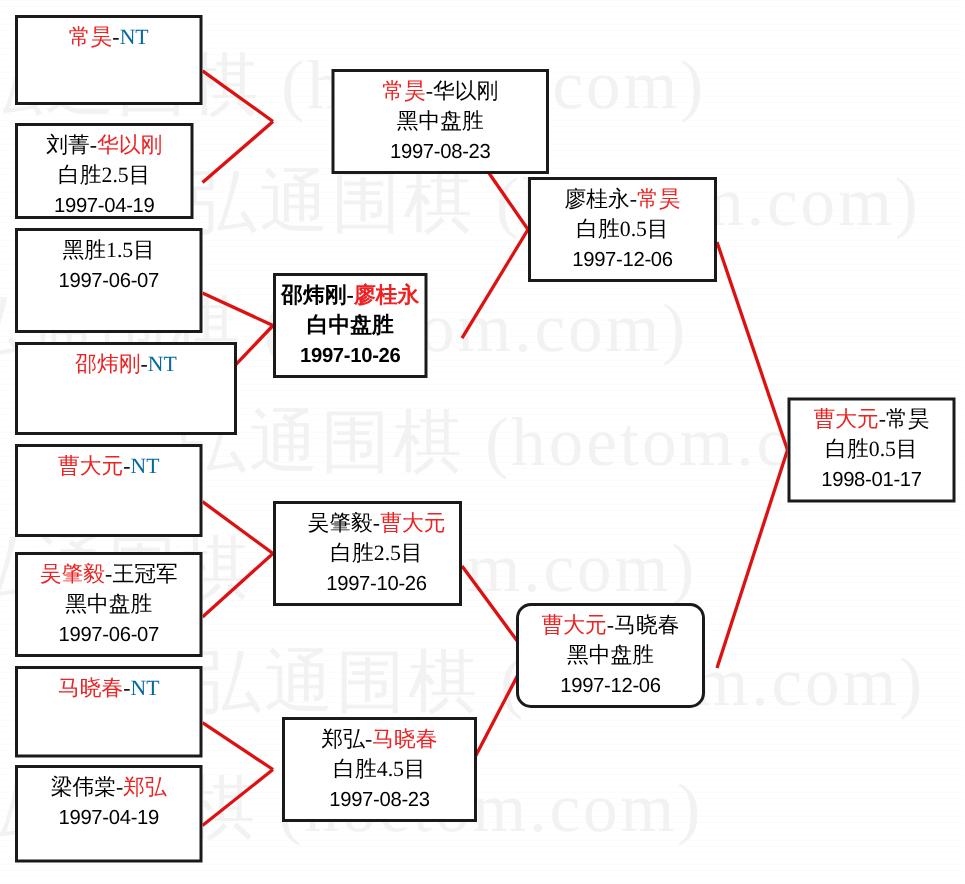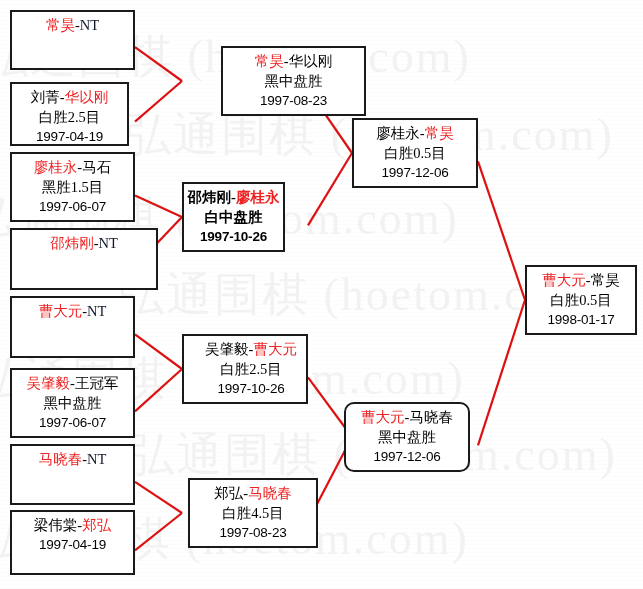--- a/index.html
+++ b/index.html
@@ -85,21 +85,21 @@
   .node .line2 { white-space: nowrap; }
   .node .line3 {
     white-space: nowrap;
     font-family: "Liberation Sans", "DejaVu Sans", sans-serif;
     font-size: 13.5px;
     letter-spacing: -0.2px;
   }
   .win  { color: #ee2222; }
   .lose { color: #000000; }
   .sep  { color: #000000; }
-  .nt   { color: #0f172a; font-family: "Liberation Serif", "DejaVu Serif", serif; }
+  .nt   { color: #0369a1; font-family: "Liberation Serif", "DejaVu Serif", serif; }
 </style>
 </head>
 <body>
 
 <div id="bracket-root">
 
   <div class="bg-texture"></div>
 
   <div class="watermark-layer">
     <div class="watermark wm-a">弘通围棋 (hoetom.com)</div>
@@ -131,21 +131,20 @@
   <div id="nodes-layer">
       <div class="node" style="left: 10px; top: 10px; width: 125px; height: 60px;">
         <div class="line1"><span class="win">常昊</span><span class="sep">-</span><span class="lose nt">NT</span></div>
       </div>
       <div class="node" style="left: 10px; top: 82px; width: 119px; height: 64px;">
         <div class="line1"><span class="lose">刘菁</span><span class="sep">-</span><span class="win">华以刚</span></div>
         <div class="line2">白胜2.5目</div>
         <div class="line3">1997-04-19</div>
       </div>
       <div class="node" style="left: 10px; top: 152px; width: 125px; height: 70px;">
-        <div class="line1"><span class="win">廖桂永</span><span class="sep">-</span><span class="lose">马石</span></div>
         <div class="line2">黑胜1.5目</div>
         <div class="line3">1997-06-07</div>
       </div>
       <div class="node" style="left: 10px; top: 228px; width: 148px; height: 62px;">
         <div class="line1"><span class="win">邵炜刚</span><span class="sep">-</span><span class="lose nt">NT</span></div>
       </div>
       <div class="node" style="left: 10px; top: 296px; width: 125px; height: 62px;">
         <div class="line1"><span class="win">曹大元</span><span class="sep">-</span><span class="lose nt">NT</span></div>
       </div>
       <div class="node" style="left: 10px; top: 368px; width: 125px; height: 70px;">

